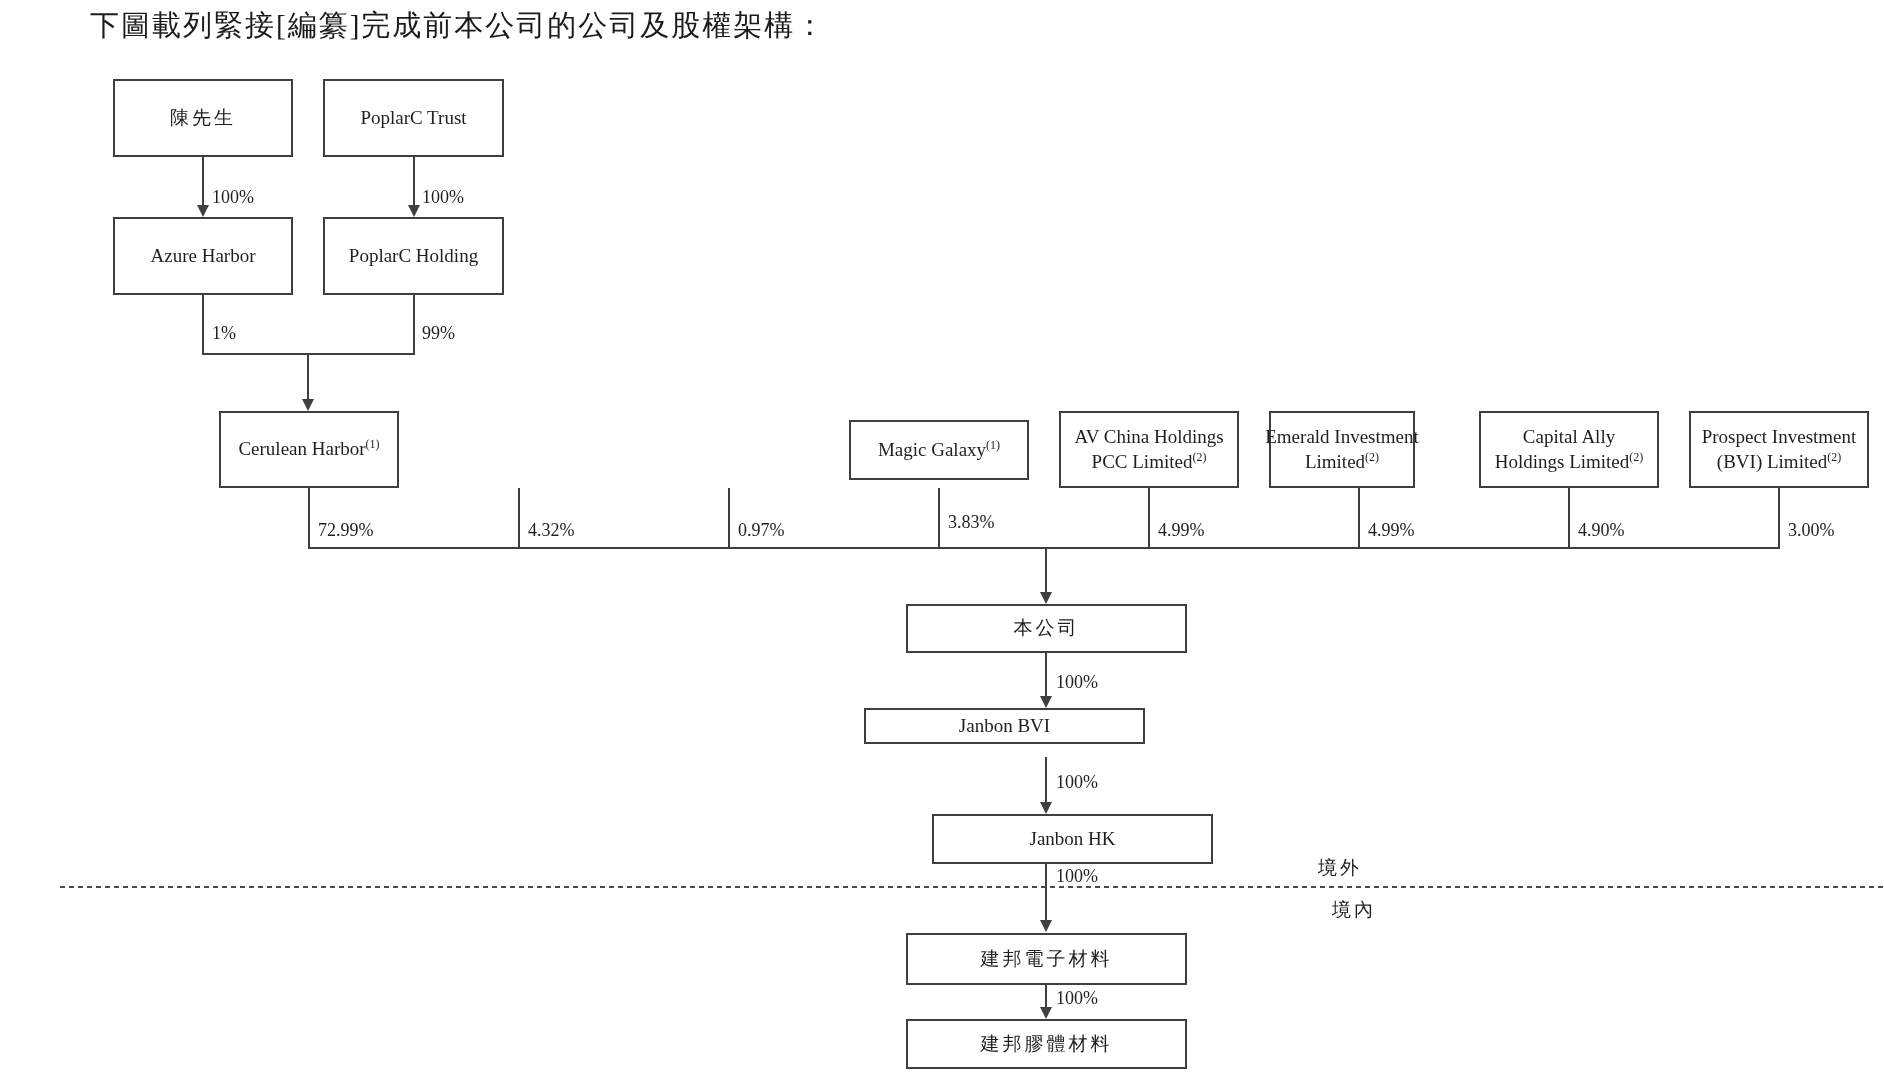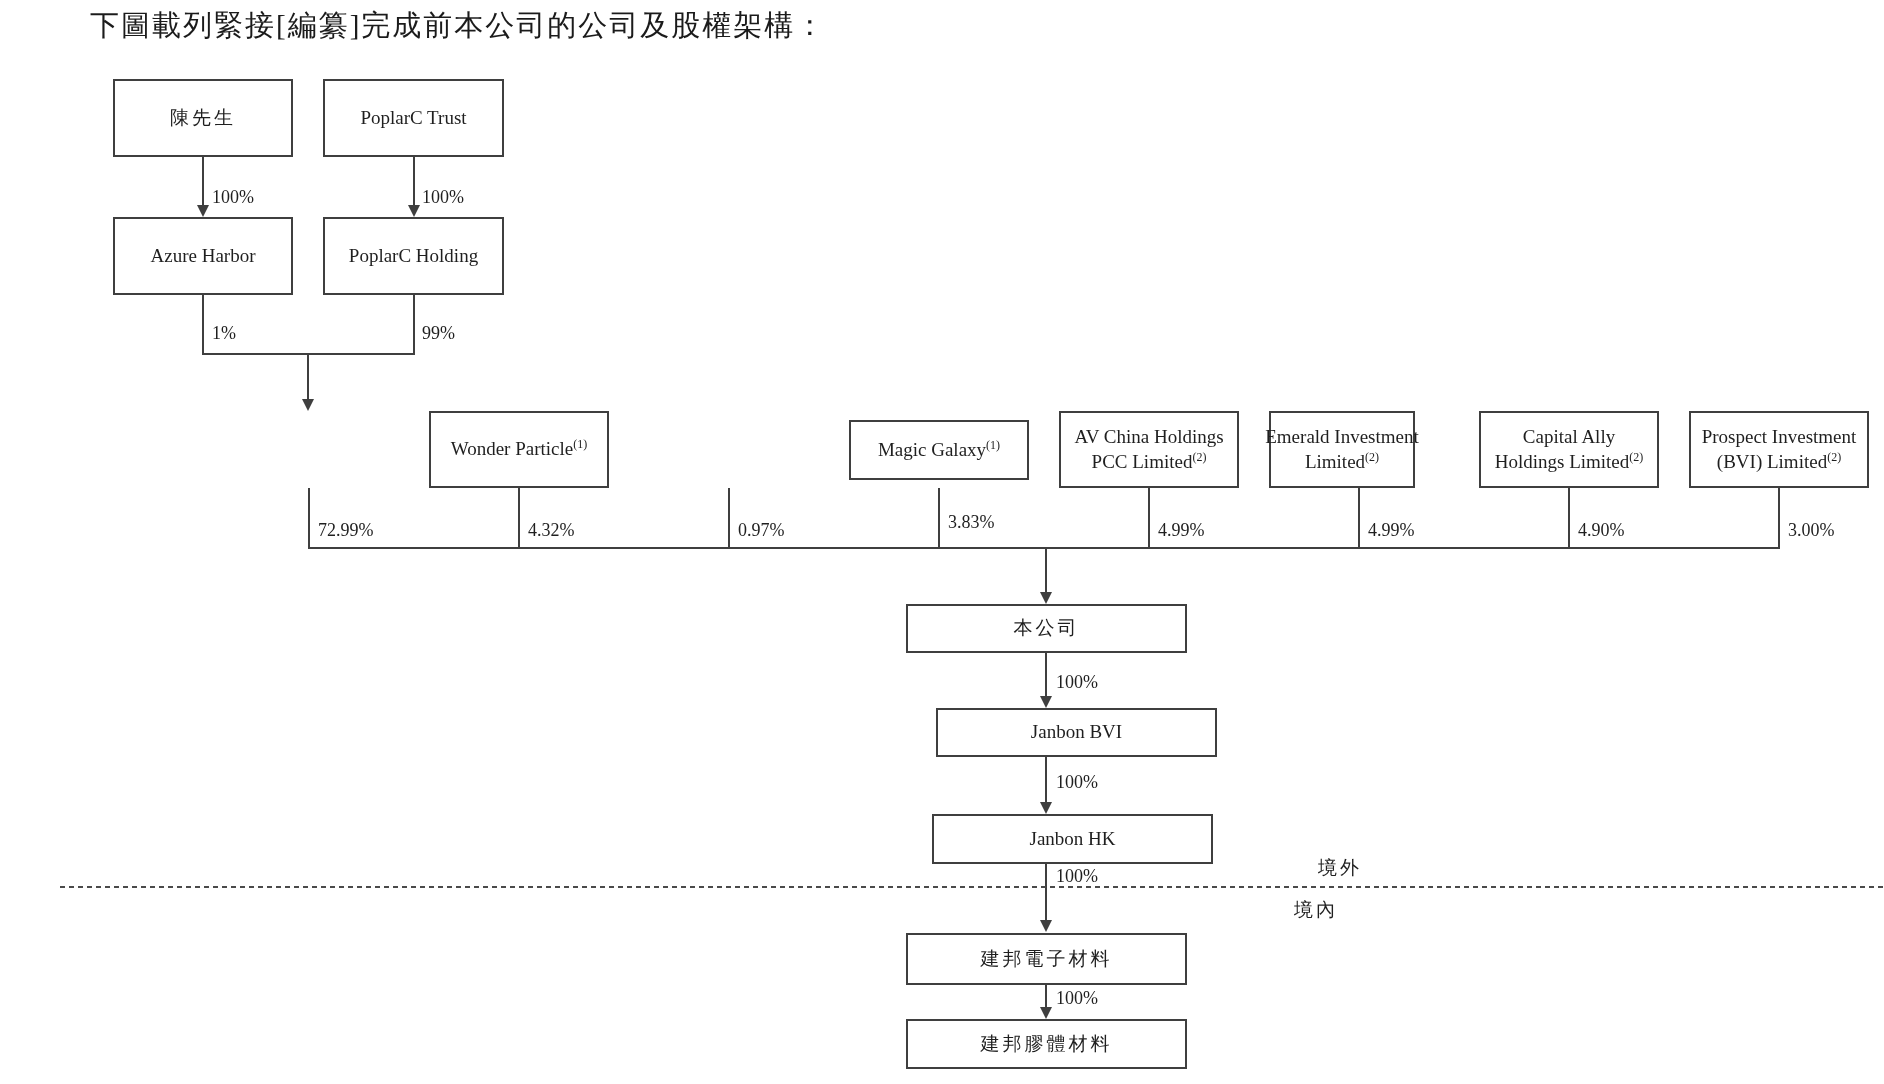--- a/index.html
+++ b/index.html
@@ -63,22 +63,22 @@
   </div>
 
   <div class="vline" style="left:202px;top:295px;height:58px"></div>
   <div class="vline" style="left:413px;top:295px;height:58px"></div>
   <div class="hline" style="left:202px;top:353px;width:213px"></div>
   <div class="pct" style="left:212px;top:323px">1%</div>
   <div class="pct" style="left:422px;top:323px">99%</div>
   <div class="vline" style="left:307px;top:353px;height:47px"></div>
   <div class="ah" style="left:302px;top:399px"></div>
 
-  <div class="node" style="left:429px;top:411px;width:180px;height:77px">
-    <div class="line"><span>Wonder Particle</span><sup class="auto-hide">(1)</sup></div>
+  <div class="node" style="left:219px;top:411px;width:180px;height:77px">
+    <div class="line"><span>Cerulean Harbor</span><sup class="auto-hide">(1)</sup></div>
 
   </div>
   <div class="node" style="left:849px;top:420px;width:180px;height:60px">
     <div class="line"><span>Magic Galaxy</span><sup class="auto-hide">(1)</sup></div>
 
   </div>
   <div class="node" style="left:1059px;top:411px;width:180px;height:77px">
     <div class="line"><span>AV China Holdings</span></div>
     <div class="line auto-hide"><span>PCC Limited</span><sup class="auto-hide">(2)</sup></div>
   </div>
@@ -117,38 +117,38 @@
   <div class="vline" style="left:1045px;top:547px;height:46px"></div>
   <div class="ah" style="left:1040px;top:592px"></div>
 
   <div class="node cjk" style="left:906px;top:604px;width:281px;height:49px">
     <span class="line">本公司</span>
   </div>
 
   <div class="vline" style="left:1045px;top:653px;height:44px"></div>
   <div class="ah" style="left:1040px;top:696px"></div>
   <div class="pct" style="left:1056px;top:672px">100%</div>
-  <div class="node" style="left:936px;top:708px;width:281px;height:49px">
+  <div class="node" style="left:864px;top:708px;width:281px;height:36px">
     <span class="line">Janbon BVI</span>
   </div>
 
   <div class="vline" style="left:1045px;top:757px;height:46px"></div>
   <div class="ah" style="left:1040px;top:802px"></div>
   <div class="pct" style="left:1056px;top:772px">100%</div>
   <div class="node" style="left:932px;top:814px;width:281px;height:50px">
     <span class="line">Janbon HK</span>
   </div>
 
   <div class="vline" style="left:1045px;top:864px;height:57px"></div>
   <div class="ah" style="left:1040px;top:920px"></div>
   <div class="pct" style="left:1056px;top:866px">100%</div>
 
   <div class="divider" style="left:60px;top:886px;width:1824px"></div>
   <div class="region" style="left:1318px;top:855px">境外</div>
-  <div class="region" style="left:1294px;top:897px">境內</div>
+  <div class="region" style="left:1332px;top:897px">境內</div>
 
   <div class="node cjk" style="left:906px;top:933px;width:281px;height:52px">
     <span class="line">建邦電子材料</span>
   </div>
 
   <div class="vline" style="left:1045px;top:985px;height:23px"></div>
   <div class="ah" style="left:1040px;top:1007px"></div>
   <div class="pct" style="left:1056px;top:988px">100%</div>
   <div class="node cjk" style="left:906px;top:1019px;width:281px;height:50px">
     <span class="line">建邦膠體材料</span>

